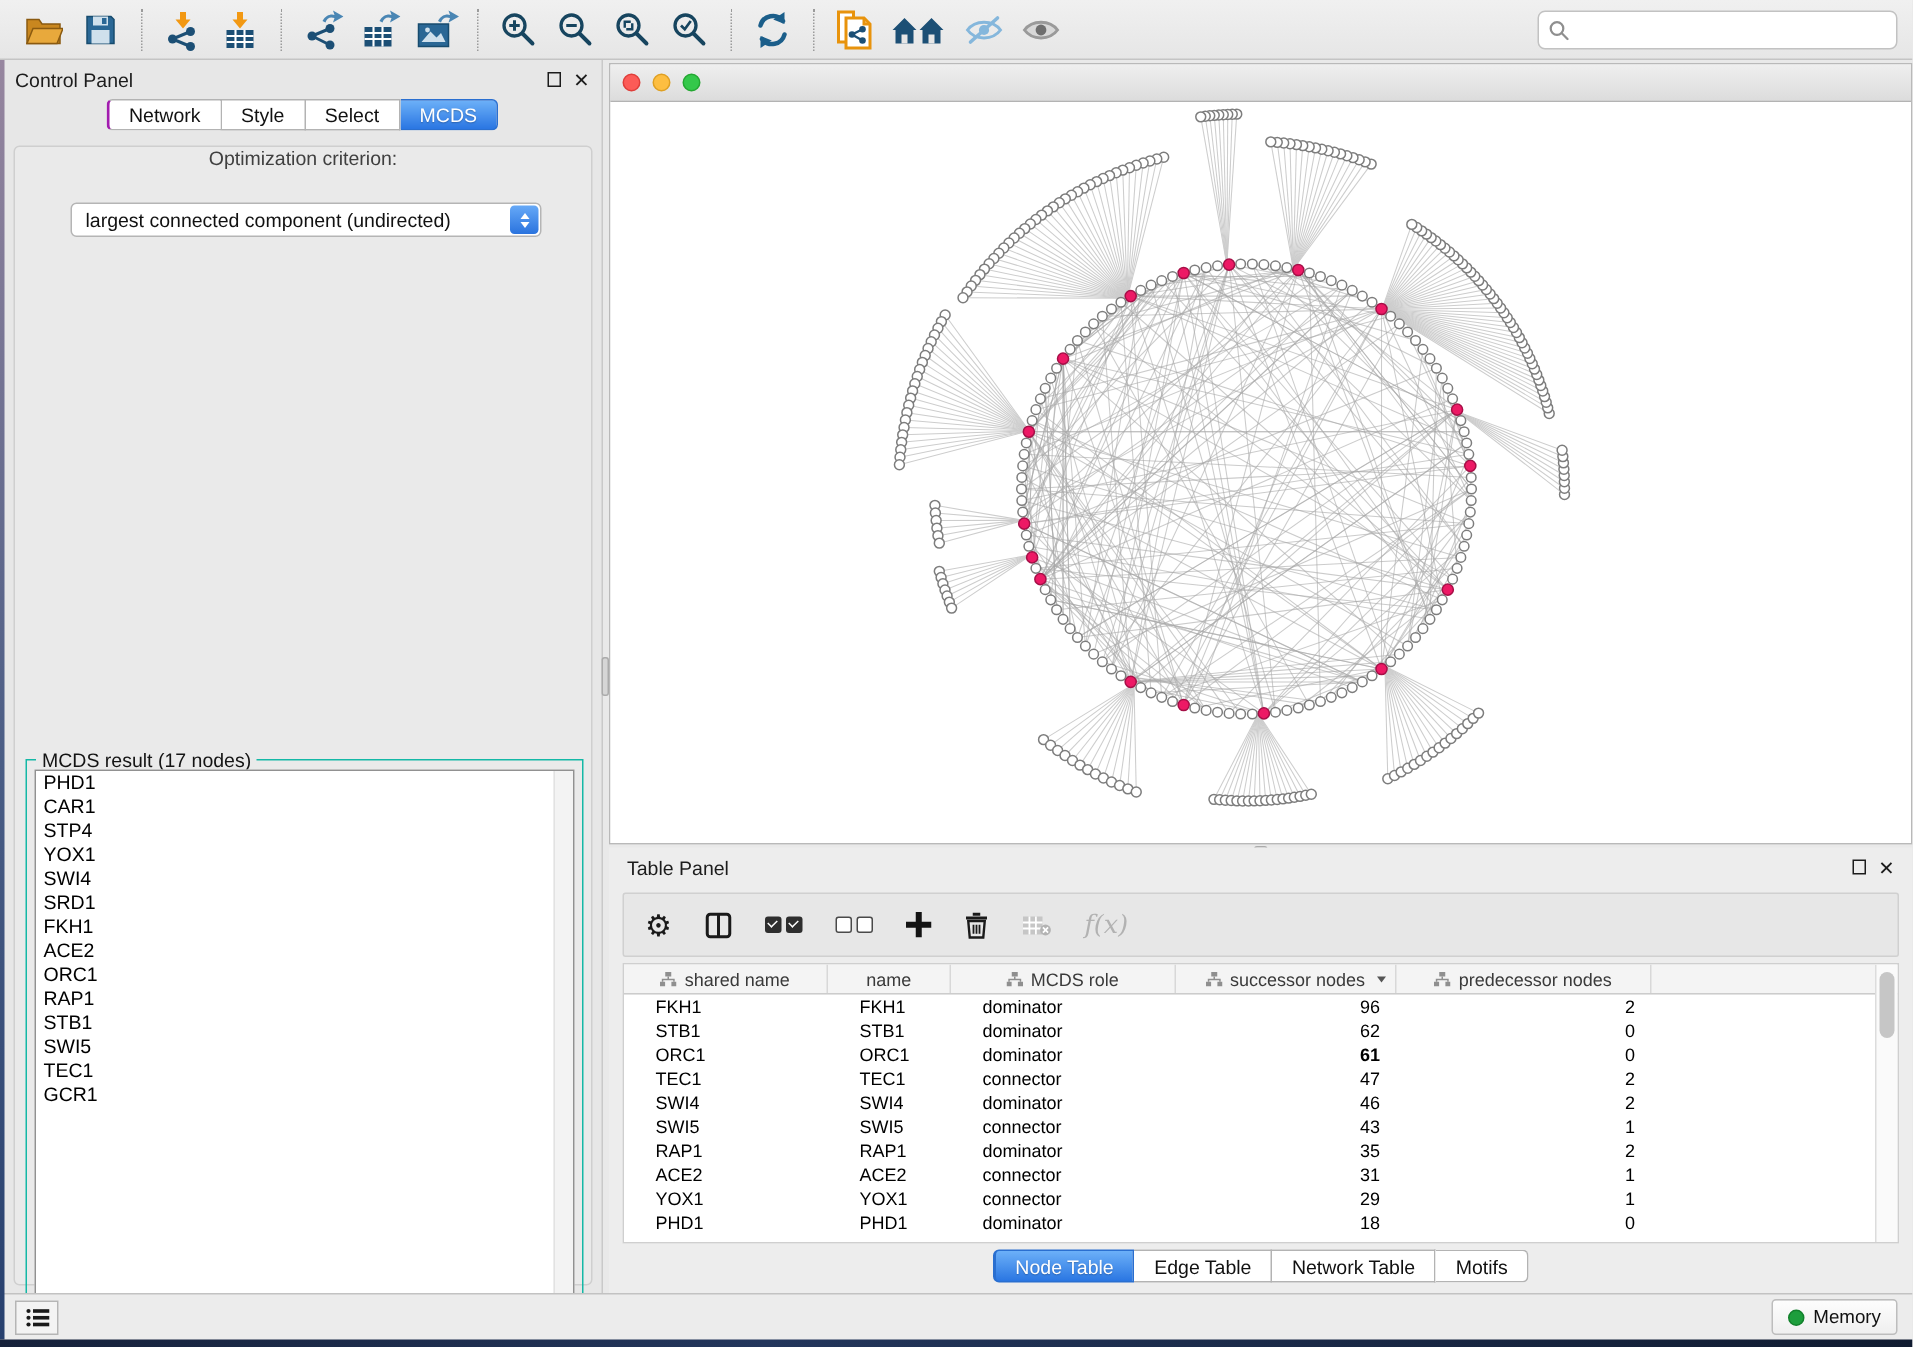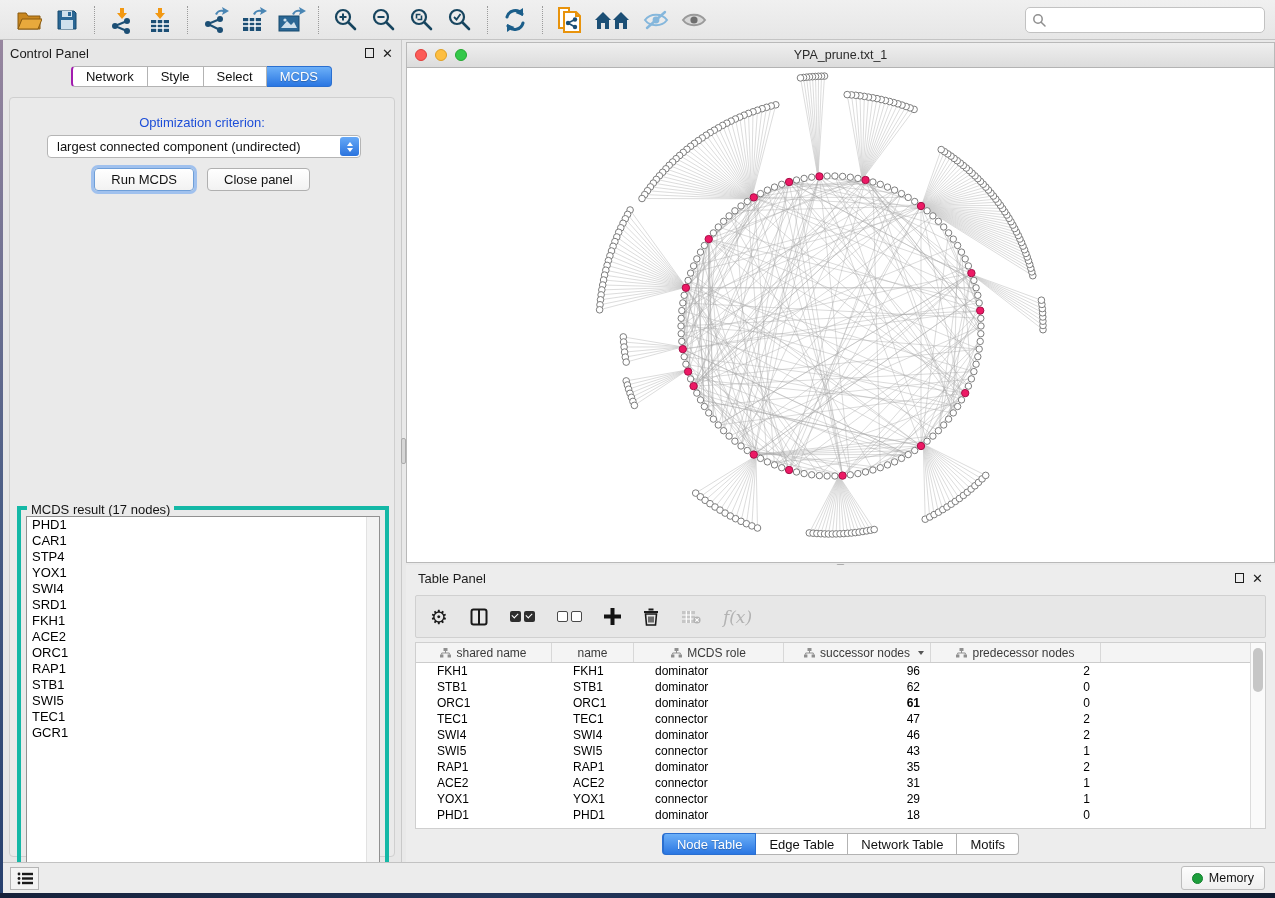--- a/index.html
+++ b/index.html
@@ -37,37 +37,37 @@
   .seg-group { display:flex; justify-content:center; }
   .seg-btn { height:21px; padding:0 13px; display:flex; align-items:center; font-size:13px;
     background:#fff; border:1px solid #b3b3b3; border-left:none; color:#111; }
   .seg-btn:first-child { border-left:2px solid #a21caf; border-radius:4px 0 0 4px; }
   .seg-btn:last-child { border-radius:0 4px 4px 0; }
   .seg-btn.selected { background:linear-gradient(#6cb0f8,#2a76e2); border-color:#2a6fd0;
     color:#fff; text-shadow:0 1px 1px rgba(0,0,0,.25); }
 
   .ctl-body { position:absolute; left:7px; top:57px; width:386px; height:760px;
     background:#eaeaea; border:1px solid #cfcfcf; border-radius:4px; }
-  .opt-label { text-align:center; font-size:13px; margin-top:17px; color:#1d4ed8; }
+  .opt-label { text-align:center; font-size:13px; color:#404040; }
   .select-box { position:absolute; left:37px; top:37px; width:314px; height:23px;
     background:#fff; border:1px solid #b5b5b5; border-radius:4px;
     display:flex; align-items:center; font-size:13px; }
   .select-text { flex:1; padding-left:9px; white-space:nowrap; }
   .select-stepper { width:19px; height:19px; margin-right:1px; border-radius:3px;
     background:linear-gradient(#66a9f7,#2a73de); display:flex; flex-direction:column;
     align-items:center; justify-content:center; gap:2px; }
   .tri-up { width:0; height:0; border-left:3.5px solid transparent; border-right:3.5px solid transparent; border-bottom:4px solid #fff; }
   .tri-down { width:0; height:0; border-left:3.5px solid transparent; border-right:3.5px solid transparent; border-top:4px solid #fff; }
   .btn-row { position:absolute; left:0; top:70px; width:100%; display:flex; justify-content:center; gap:13px; }
   .push-btn { height:23px; padding:0 16px; font-size:13px; background:linear-gradient(#fff,#f2f2f2);
     border:1px solid #b0b0b0; border-radius:4px; display:flex; align-items:center; color:#111; }
   .push-btn.focused { box-shadow:0 0 0 3px rgba(110,165,240,.6); border-color:#6f9fd8; }
 
   .mcds-fieldset { position:absolute; left:7px; top:408px; width:372px; height:373px;
-    border:4px solid #14b8a6; }
+    border:1px solid #14b8a6; }
   .mcds-legend { position:absolute; left:6px; top:-8px; background:#eaeaea; padding:0 4px;
     font-size:13px; color:#141414; }
   .listbox { position:absolute; left:5px; top:6px; right:5px; bottom:5px; background:#fff;
     border:1px solid #919191; overflow:hidden; }
   .list-scroll { position:absolute; right:0; top:0; bottom:0; width:13px; background:#f3f3f3;
     border-left:1px solid #e2e2e2; }
   .list-item { font-size:13px; line-height:16px; padding-left:5px; color:#000; }
 
   
   .network-window { position:absolute; left:406px; top:42px; width:869px; height:521px;
@@ -284,24 +284,20 @@
       <div class="seg-btn selected">MCDS</div>
     </div>
   <div class="ctl-body">
     <div class="opt-label">Optimization criterion:</div>
     <div class="select-box">
       <span class="select-text">largest connected component (undirected)</span>
       <span class="select-stepper">
         <span class="tri-up"></span>
           <span class="tri-down"></span>
       </span>
-    </div>
-    <div class="btn-row">
-      <div class="push-btn focused">Run MCDS</div>
-      <div class="push-btn">Close panel</div>
     </div>
     <div class="mcds-fieldset">
       <span class="mcds-legend">MCDS result (17 nodes)</span>
       <div class="listbox">
         <div id="mcds-list">
             <div class="list-item">PHD1</div>
             <div class="list-item">CAR1</div>
             <div class="list-item">STP4</div>
             <div class="list-item">YOX1</div>
             <div class="list-item">SWI4</div>
@@ -316,21 +312,20 @@
             <div class="list-item">GCR1</div>
           </div>
         <div class="list-scroll"></div>
       </div>
     </div>
   </div>
 </div>
 
 <div class="network-window">
   <div class="net-titlebar">
-    <span class="net-title">YPA_prune.txt_1</span>
     <span class="tl red"></span>
     <span class="tl yellow"></span>
     <span class="tl green"></span>
   </div>
   <div class="net-canvas">
     <svg id="graph-svg" width="867" height="494" viewBox="0 0 867 494">
         <g stroke="#a8a8a8" stroke-width="0.7" stroke-opacity="0.6">
           <line x1="283.6" y1="205.1" x2="514.0" y2="378.0"></line>
           <line x1="494.5" y1="125.6" x2="275.8" y2="281.1"></line>
           <line x1="564.4" y1="205.1" x2="531.4" y2="362.7"></line>

